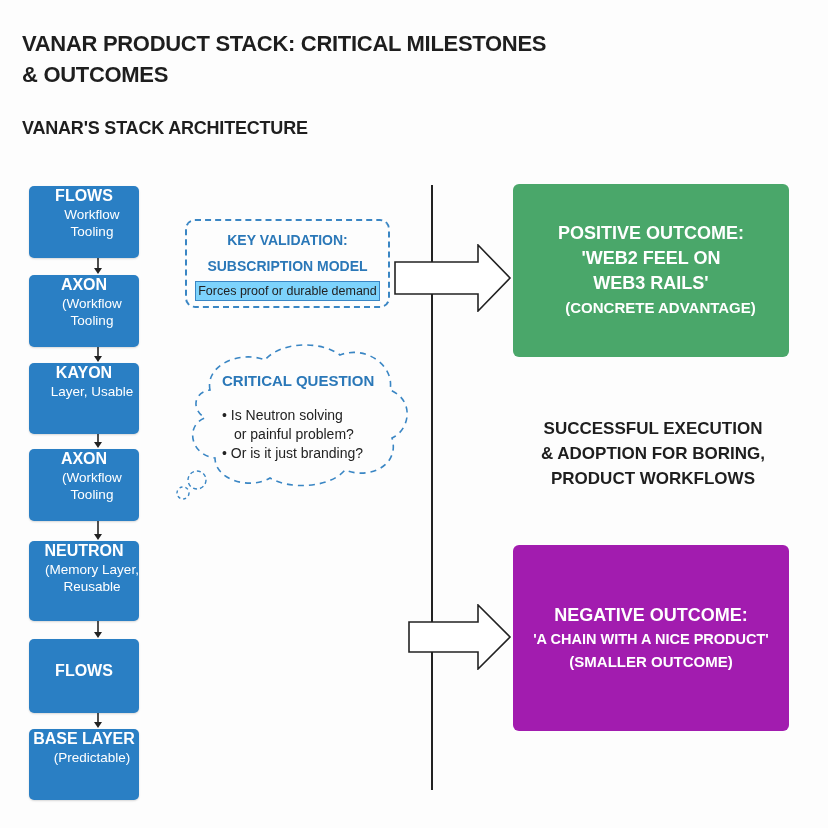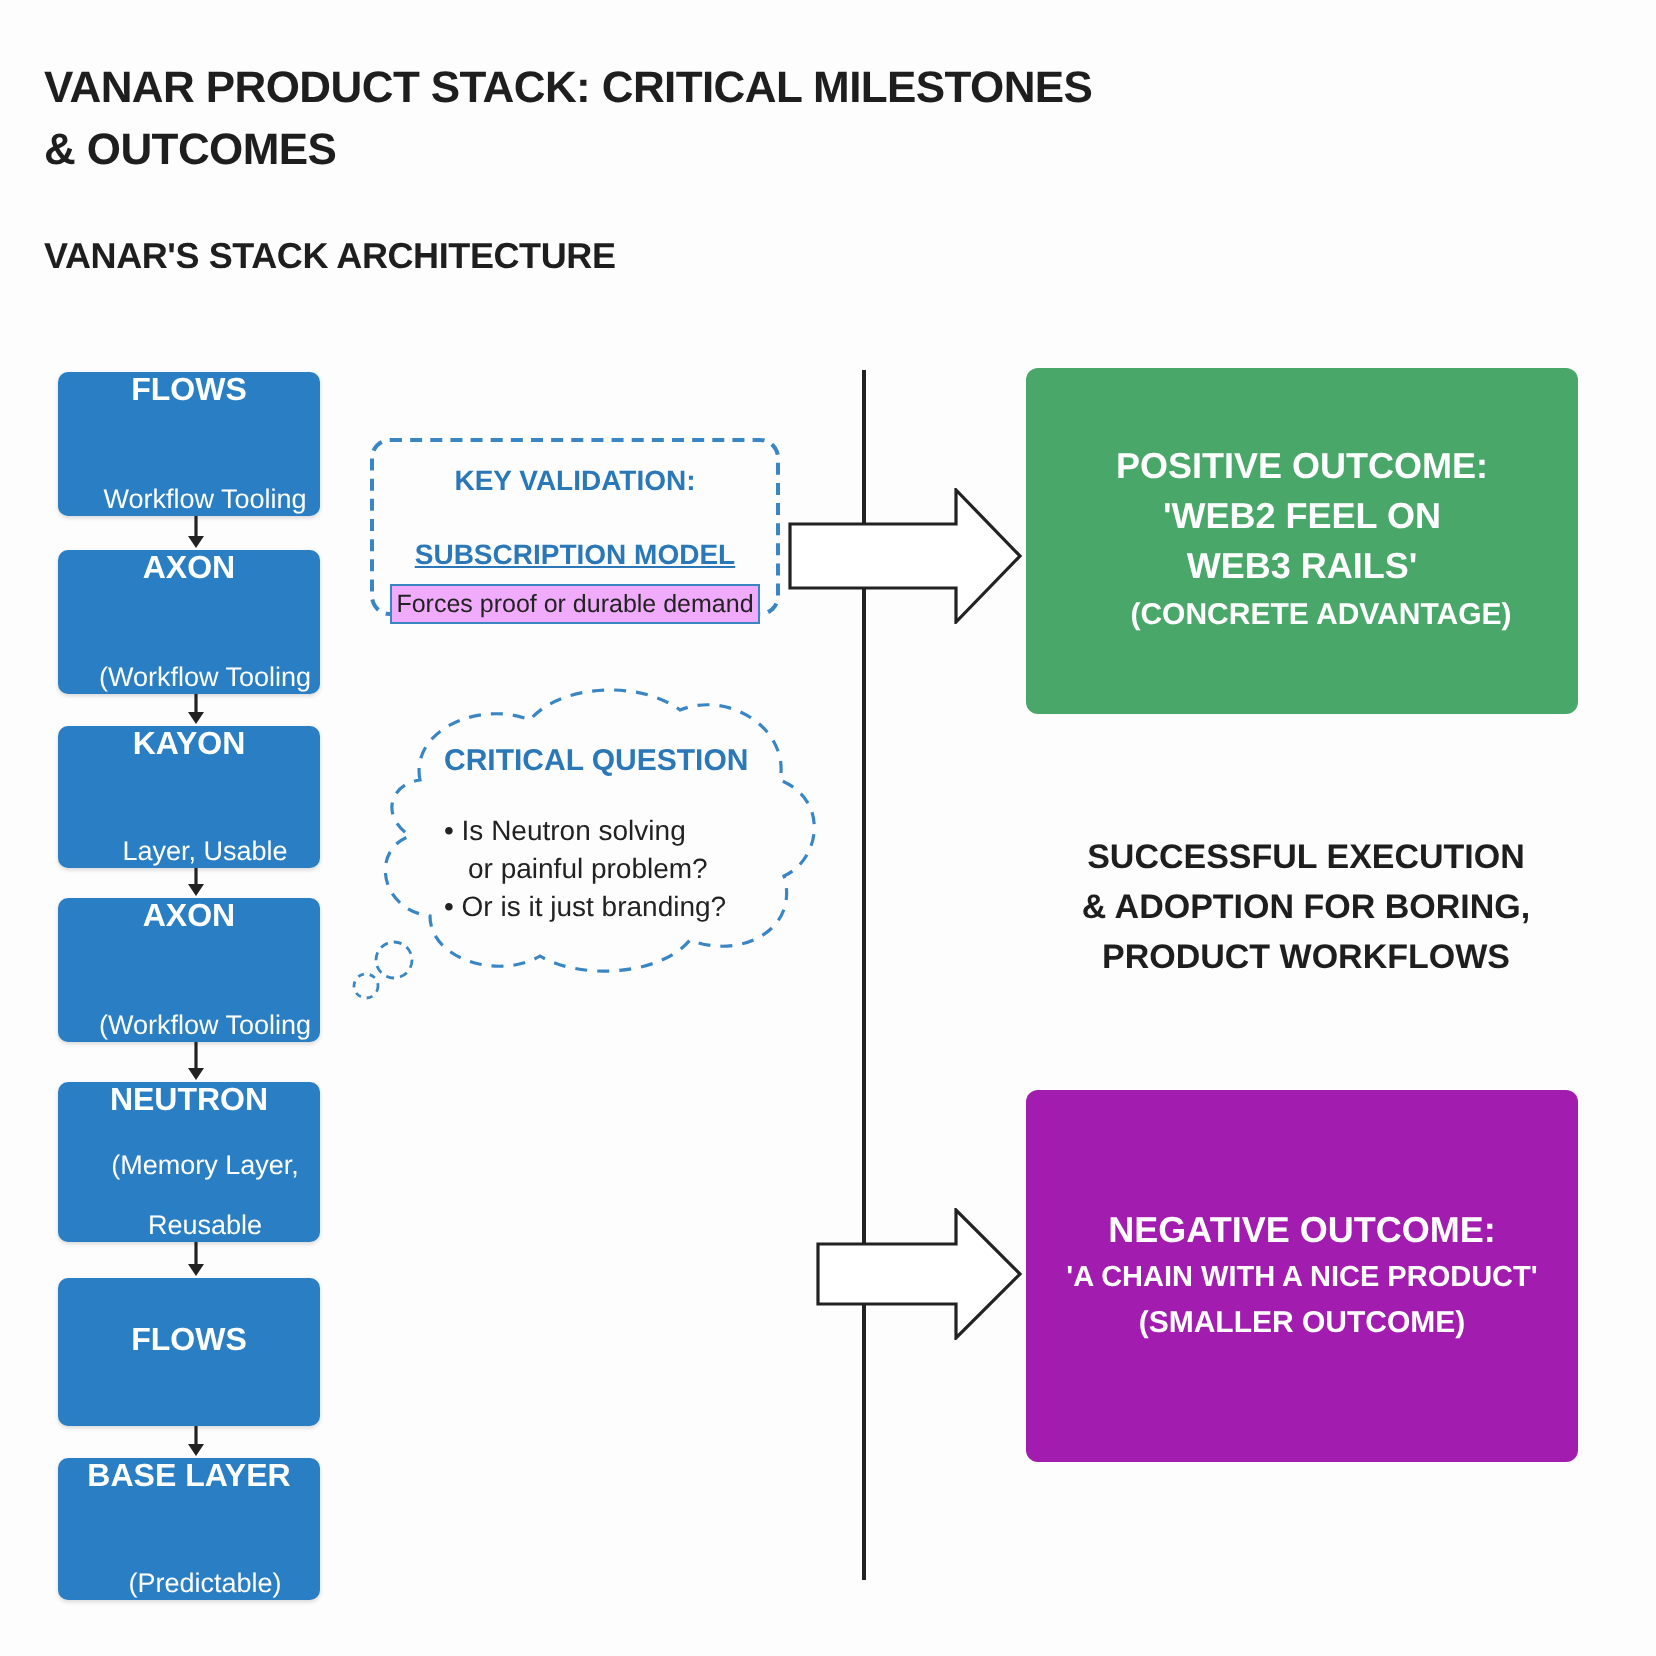--- a/index.html
+++ b/index.html
@@ -2,30 +2,30 @@
 <html><head>
 <meta charset="utf-8">
 <style>
   html,body{margin:0;padding:0;}
   body{width:828px;height:828px;background:#fdfdfd;position:relative;overflow:hidden;
        font-family:"Liberation Sans","DejaVu Sans",sans-serif;color:#222;}
   .title{position:absolute;left:22px;top:28px;font-size:22px;font-weight:bold;line-height:31px;
          letter-spacing:-0.3px;color:#1e1e1e;width:600px;}
   .subtitle{position:absolute;left:22px;top:118px;font-size:18px;font-weight:bold;color:#1e1e1e;letter-spacing:-0.2px;}
   .stack{position:absolute;left:29px;top:0;width:134px;}
-  .sbox{position:absolute;left:0;width:131px;background:#2a7fc4;border-radius:5px;
-        color:#fff;text-align:center;display:flex;flex-direction:column;justify-content:space-between;
+  .sbox{position:absolute;left:0;width:110px;background:#2a7fc4;border-radius:5px;
+        color:#fff;text-align:center;display:flex;flex-direction:column;justify-content:flex-start;
         box-shadow:0 1px 2px rgba(0,0,0,0.15);}
   .sbox .nm{font-size:16px;font-weight:bold;line-height:20px;}
   .sbox .ds{font-size:13.5px;line-height:17px;margin-left:16px;}
   .varrow{position:absolute;left:93px;width:10px;}
   .validation{position:absolute;left:185px;top:219px;width:205px;height:89px;border:2px dashed #3a86c4;
         border-radius:10px;box-sizing:border-box;text-align:center;}
   .validation .vt{color:#2b78b8;font-weight:bold;font-size:14px;line-height:20px;margin-top:9px;}
-  .validation .vb{margin:5px 8px 0 8px;border:1.5px solid #3a86c4;font-size:12.5px;padding:2px 0;color:#222;background:#f0abfc;}
+  .validation .vb{margin:5px 8px 0 8px;border:1.5px solid #3a86c4;font-size:12.5px;padding:2px 0;color:#222;background:#7dd3fc;}
   .cloud-wrap{position:absolute;left:170px;top:330px;width:250px;height:180px;}
   .cloud-text{position:absolute;left:222px;top:372px;width:180px;}
   .cq{color:#2b78b8;font-weight:bold;font-size:15px;}
   .cl{font-size:14px;line-height:19px;color:#222;}
   .vline{position:absolute;left:431px;top:185px;width:2px;height:605px;background:#222;}
   .outcome{position:absolute;left:513px;width:276px;border-radius:6px;color:#fff;text-align:center;
         display:flex;flex-direction:column;justify-content:center;font-weight:bold;}
   .pos{top:184px;height:173px;background:#4aa76a;}
   .neg{top:545px;height:186px;background:#a21caf;}
   .pos .l1{font-size:18px;line-height:25px;}
@@ -98,21 +98,21 @@
     <line x1="5" y1="0" x2="5" y2="13" stroke="#222" stroke-width="1.6"></line>
     <polygon points="1,11 9,11 5,17" fill="#222"></polygon>
   </svg>
 <svg class="varrow" style="top:713px;height:16px;" viewBox="0 0 10 16">
     <line x1="5" y1="0" x2="5" y2="11" stroke="#222" stroke-width="1.6"></line>
     <polygon points="1,9 9,9 5,15" fill="#222"></polygon>
   </svg>
 
 <div class="validation">
   <div class="vt">KEY VALIDATION:</div>
-  <div class="vt" style="margin-top:17px;text-decoration:underline;">SUBSCRIPTION MODEL</div>
+  <div class="vt" style="margin-top:6px;">SUBSCRIPTION MODEL</div>
   <div class="vb">Forces proof or durable demand</div>
 </div>
 
 <svg class="cloud-wrap" viewBox="0 0 250 180">
   <path d="M40,60 C35,35 70,20 95,30 C110,12 150,10 170,25 C195,15 225,35 220,60 C245,70 240,100 222,108 C230,135 200,150 175,140 C160,158 120,160 100,148 C80,160 45,150 45,128 C20,125 15,95 35,88 C20,78 25,62 40,60 Z" fill="none" stroke="#3a86c4" stroke-width="1.6" stroke-dasharray="6,5"></path>
   <circle cx="27" cy="150" r="9" fill="none" stroke="#3a86c4" stroke-width="1.4" stroke-dasharray="4,3"></circle>
   <circle cx="13" cy="163" r="6" fill="none" stroke="#3a86c4" stroke-width="1.4" stroke-dasharray="3,3"></circle>
 </svg>
 <div class="cloud-text">
   <div class="cq">CRITICAL QUESTION</div>

